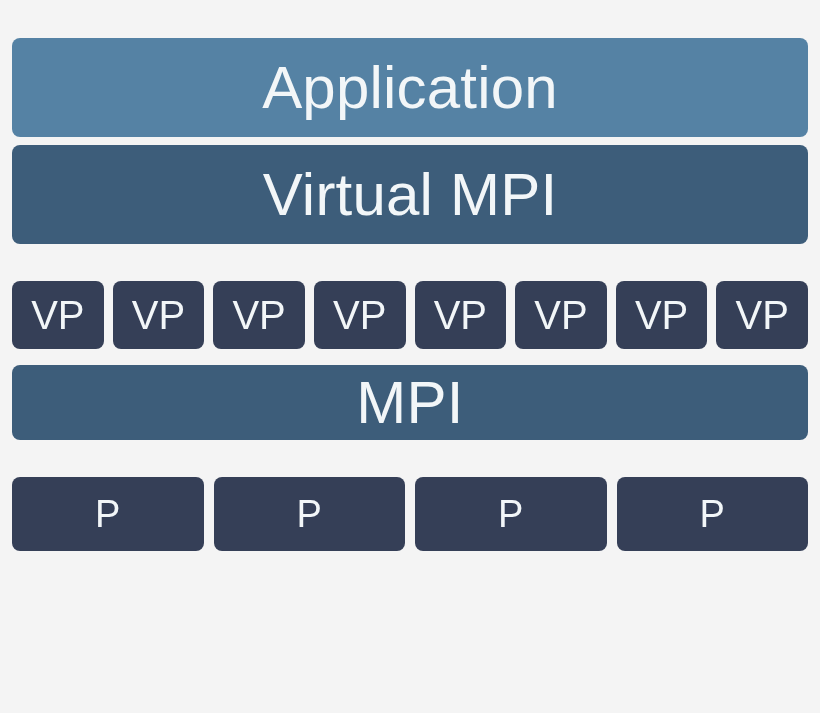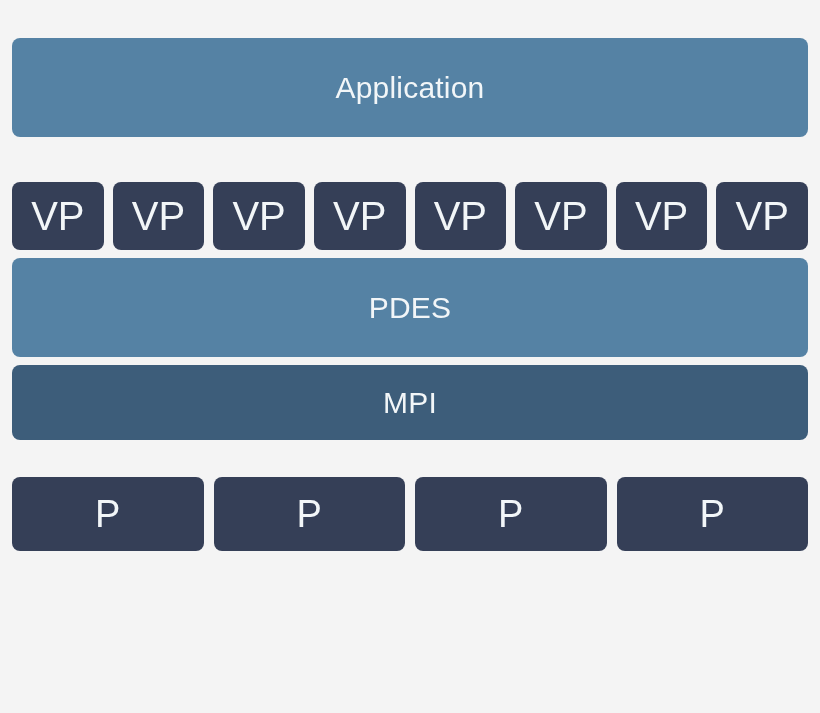--- a/index.html
+++ b/index.html
@@ -31,21 +31,21 @@
     display: flex;
     align-items: center;
     justify-content: center;
     color: #ffffff;
     letter-spacing: 0.2px;
     box-sizing: border-box;
     width: 100%;
   }
 
   .band-label {
-    font-size: 30px;
+    font-size: 60px;
     line-height: 1;
     font-weight: 400;
     color: #f2f6f8;
     display: block;
     text-align: center;
   }
 
   
   .row {
     display: flex;
@@ -101,20 +101,23 @@
 </head>
 <body>
 
 <div id="stack">
 
   <div class="band tone-light layer-application">
     <span class="band-label">Application</span>
   </div>
   <div class="gap-1"></div>
 
+  <div class="band tone-slate layer-virtualmpi">
+    <span class="band-label">Virtual MPI</span>
+  </div>
   <div class="gap-2"></div>
 
   <div class="row row-vp">
     <div class="cell tone-navy">
       <span class="cell-label">VP</span>
     </div>
     <div class="cell tone-navy">
       <span class="cell-label">VP</span>
     </div>
     <div class="cell tone-navy">
@@ -131,23 +134,20 @@
     </div>
     <div class="cell tone-navy">
       <span class="cell-label">VP</span>
     </div>
     <div class="cell tone-navy">
       <span class="cell-label">VP</span>
     </div>
   </div>
   <div class="gap-3"></div>
 
-  <div class="band tone-light layer-pdes">
-    <span class="band-label">PDES</span>
-  </div>
   <div class="gap-4"></div>
 
   <div class="band tone-slate layer-mpi">
     <span class="band-label">MPI</span>
   </div>
   <div class="gap-5"></div>
 
   <div class="row row-p">
     <div class="cell tone-navy">
       <span class="cell-label">P</span>

